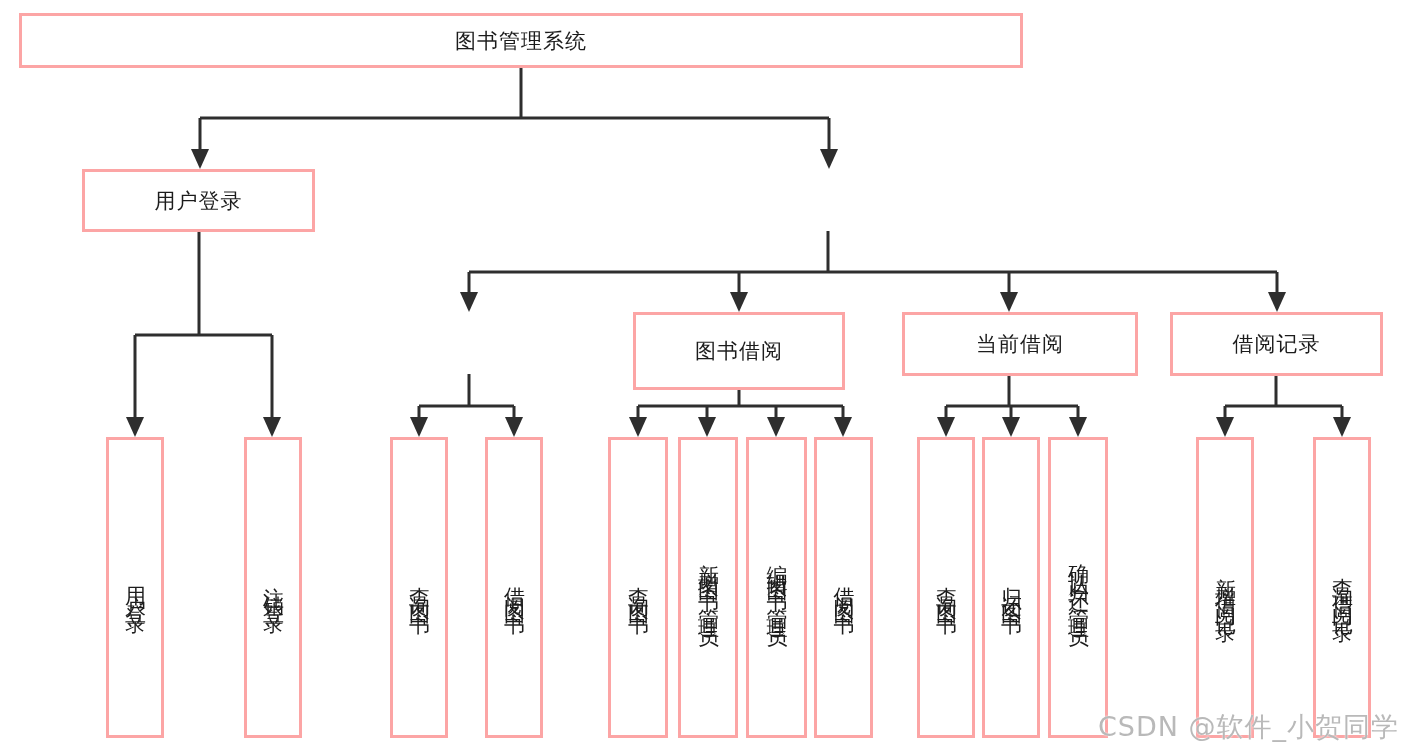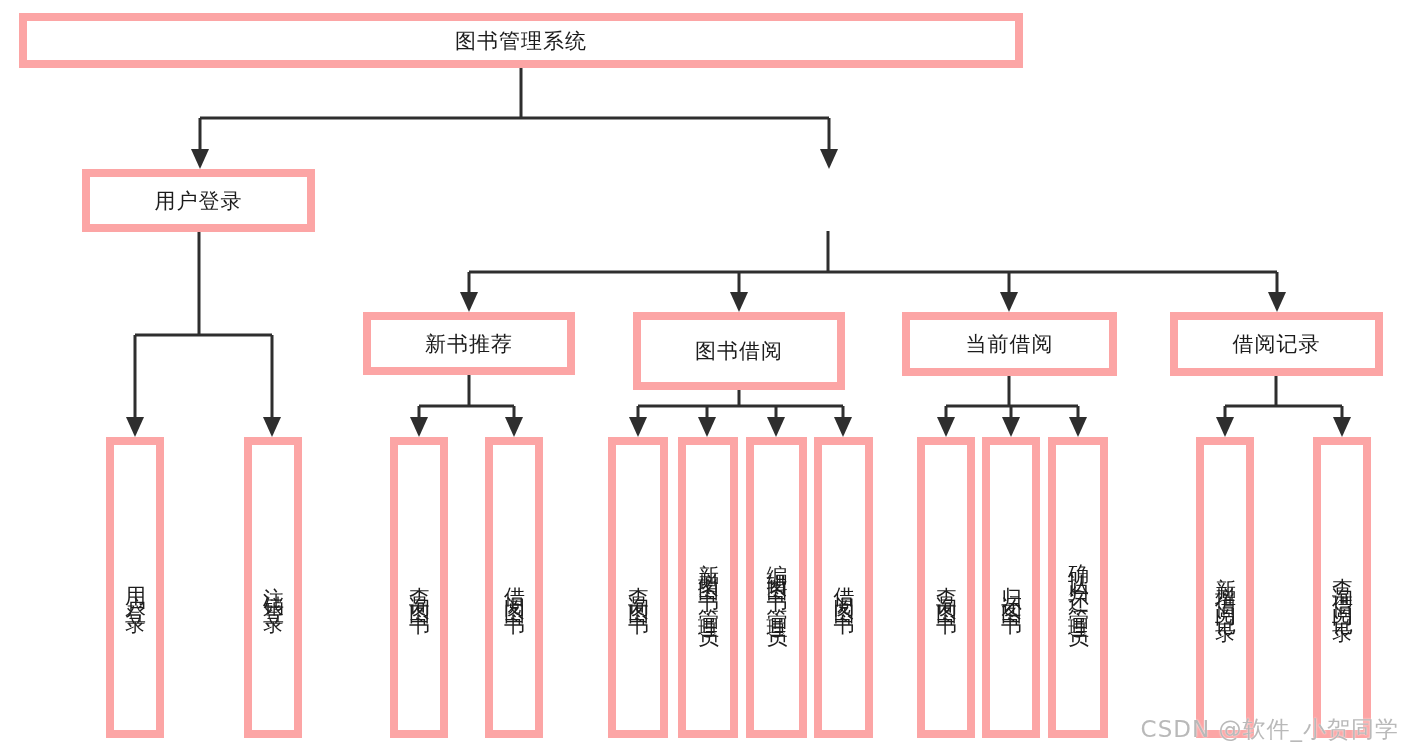--- a/index.html
+++ b/index.html
@@ -2,28 +2,28 @@
 <html><head>
 <meta charset="utf-8">
 <style>
   html,body { margin:0; padding:0; background:#ffffff; }
   .canvas {
     position:relative; width:1405px; height:747px; background:#ffffff;
     font-family:"DejaVu Sans","Liberation Sans",sans-serif; overflow:hidden;
   }
   svg.connectors { position:absolute; left:0; top:0; }
   .node {
-    position:absolute; box-sizing:border-box; border:8px solid #fca5a5;
+    position:absolute; box-sizing:border-box; border:3px solid #fca5a5;
     background:#ffffff; display:flex; align-items:center; justify-content:center;
     color:#1c1c1c;
   }
   .hbox { font-size:21px; letter-spacing:1px; white-space:nowrap; }
   .vbox { writing-mode:vertical-lr; font-size:21px; letter-spacing:9px; line-height:1; }
   .watermark {
-    position:absolute; right:6px; bottom:2px; font-size:23px; color:#b9b9b9;
+    position:absolute; right:6px; bottom:2px; font-size:27px; color:#b9b9b9;
     letter-spacing:1px; white-space:nowrap; text-shadow:0 0 2px #ffffff;
   }
 </style>
 </head>
 <body>
 
 <div class="canvas">
 
   <svg class="connectors" width="1405" height="747" viewBox="0 0 1405 747">
     <g stroke="#2e2e2e" stroke-width="3" fill="none">
@@ -55,23 +55,22 @@
       <polygon points="1069,417 1087,417 1078,437"></polygon>
       <polygon points="1216,417 1234,417 1225,437"></polygon>
       <polygon points="1333,417 1351,417 1342,437"></polygon>
     </g>
   </svg>
 
   <div class="node hbox" style="left:19px;top:13px;width:1004px;height:55px">图书管理系统</div>
 
   <div class="node hbox" style="left:82px;top:169px;width:233px;height:63px">用户登录</div>
 
-  <div class="node hbox" style="left:363px;top:312px;width:212px;height:63px">新书推荐</div>
   <div class="node hbox" style="left:633px;top:312px;width:212px;height:78px">图书借阅</div>
-  <div class="node hbox" style="left:902px;top:312px;width:215px;height:64px">当前借阅</div>
+  <div class="node hbox" style="left:902px;top:312px;width:236px;height:64px">当前借阅</div>
   <div class="node hbox" style="left:1170px;top:312px;width:213px;height:64px">借阅记录</div>
 
   <div class="node vbox" style="left:106px;top:437px;width:58px;height:301px">用户登录</div>
   <div class="node vbox" style="left:244px;top:437px;width:58px;height:301px">注销登录</div>
 
   <div class="node vbox" style="left:390px;top:437px;width:58px;height:301px">查询图书</div>
   <div class="node vbox" style="left:485px;top:437px;width:58px;height:301px">借阅图书</div>
 
   <div class="node vbox" style="left:608px;top:437px;width:60px;height:301px">查询图书</div>
   <div class="node vbox" style="left:678px;top:437px;width:60px;height:301px">新增图书（管理员）</div>

